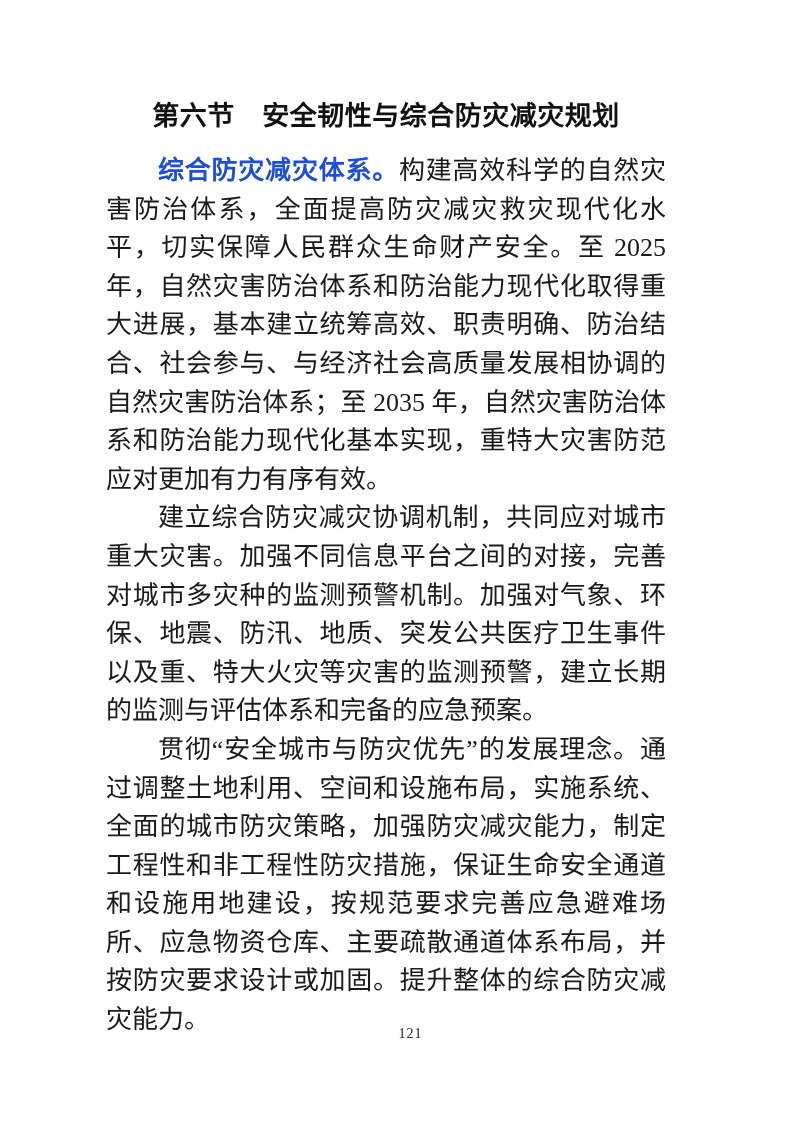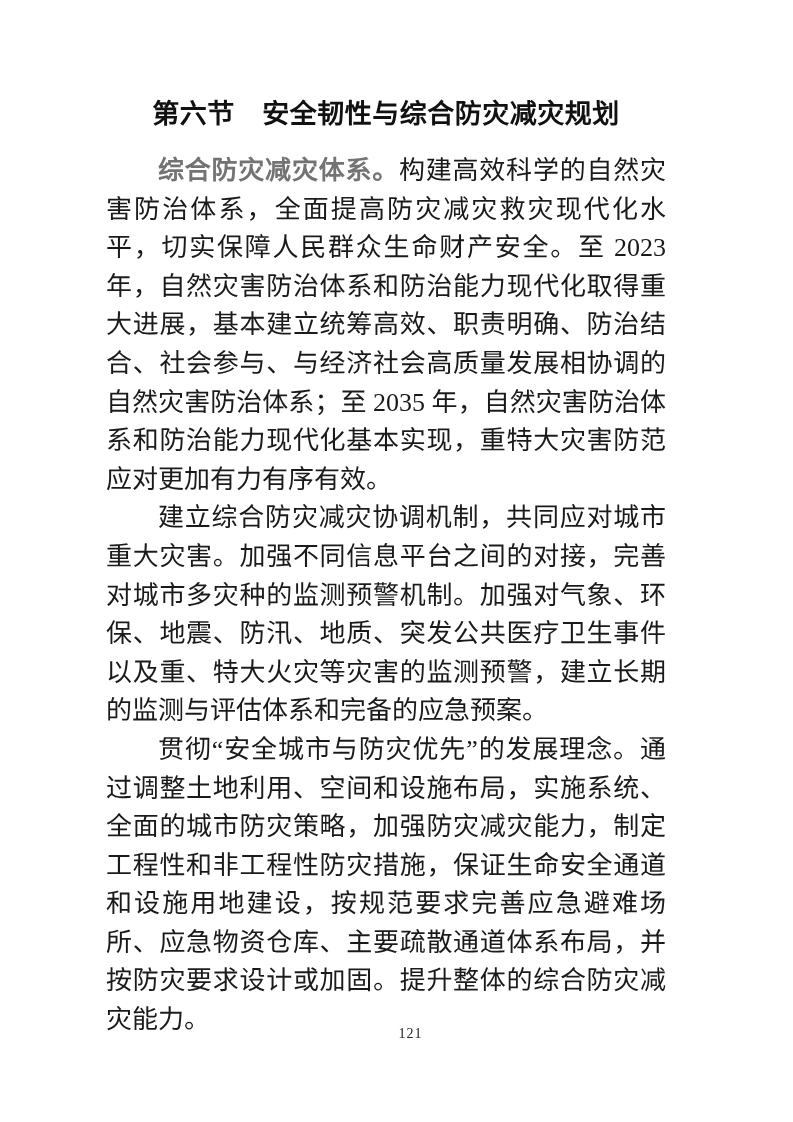--- a/index.html
+++ b/index.html
@@ -15,21 +15,21 @@
     overflow: hidden;
     color: #1a1a1a;
   }
   .content {
     position: absolute;
     left: 106px;
     top: 96px;
     width: 560px;
   }
   .doc-title {
-    font-family: Liberation Mono, monospace;
+    font-family: Liberation Sans, sans-serif;
     font-weight: 700;
     font-size: 27px;
     line-height: 40px;
     text-align: center;
     letter-spacing: 0.5px;
     margin: 0 0 15px 0;
     color: #111111;
   }
   .para {
     font-family: "Liberation Serif", serif;
@@ -38,21 +38,21 @@
     text-align: justify;
     text-justify: inter-character;
     text-indent: 2em;
     margin: 0;
     color: #1a1a1a;
     word-break: break-all;
   }
   .para-lead {
     font-family: "Liberation Sans", sans-serif;
     font-weight: 700;
-    color: #737373;
+    color: #1d4ed8;
   }
   .page-number {
     position: absolute;
     left: 0;
     right: 0;
     top: 1026px;
     text-align: center;
     font-family: "Liberation Serif", serif;
     font-size: 14px;
     letter-spacing: 1px;
@@ -60,21 +60,21 @@
     margin-left: 28px;
   }
 </style>
 </head>
 <body>
 
 <div class="page">
   <div class="content">
     <h1 class="doc-title">第六节　安全韧性与综合防灾减灾规划</h1>
 
-    <p class="para"><span class="para-lead">综合防灾减灾体系。</span><span>构建高效科学的自然灾害防治体系，全面提高防灾减灾救灾现代化水平，切实保障人民群众生命财产安全。至 2023 年，自然灾害防治体系和防治能力现代化取得重大进展，基本建立统筹高效、职责明确、防治结合、社会参与、与经济社会高质量发展相协调的自然灾害防治体系；至 2035 年，自然灾害防治体系和防治能力现代化基本实现，重特大灾害防范应对更加有力有序有效。</span></p>
+    <p class="para"><span class="para-lead">综合防灾减灾体系。</span><span>构建高效科学的自然灾害防治体系，全面提高防灾减灾救灾现代化水平，切实保障人民群众生命财产安全。至 2025 年，自然灾害防治体系和防治能力现代化取得重大进展，基本建立统筹高效、职责明确、防治结合、社会参与、与经济社会高质量发展相协调的自然灾害防治体系；至 2035 年，自然灾害防治体系和防治能力现代化基本实现，重特大灾害防范应对更加有力有序有效。</span></p>
 
     <p class="para"><span>建立综合防灾减灾协调机制，共同应对城市重大灾害。加强不同信息平台之间的对接，完善对城市多灾种的监测预警机制。加强对气象、环保、地震、防汛、地质、突发公共医疗卫生事件以及重、特大火灾等灾害的监测预警，建立长期的监测与评估体系和完备的应急预案。</span></p>
 
     <p class="para"><span>贯彻“安全城市与防灾优先”的发展理念。通过调整土地利用、空间和设施布局，实施系统、全面的城市防灾策略，加强防灾减灾能力，制定工程性和非工程性防灾措施，保证生命安全通道和设施用地建设，按规范要求完善应急避难场所、应急物资仓库、主要疏散通道体系布局，并按防灾要求设计或加固。提升整体的综合防灾减灾能力。</span></p>
   </div>
 
   <div class="page-number">121</div>
 </div>
 
 </body></html>

